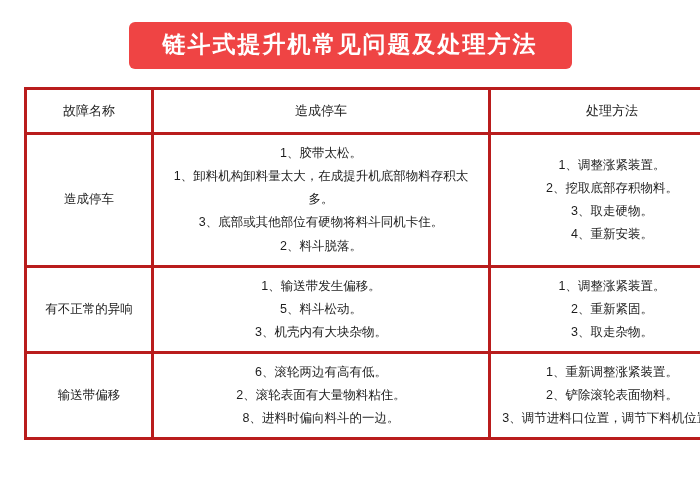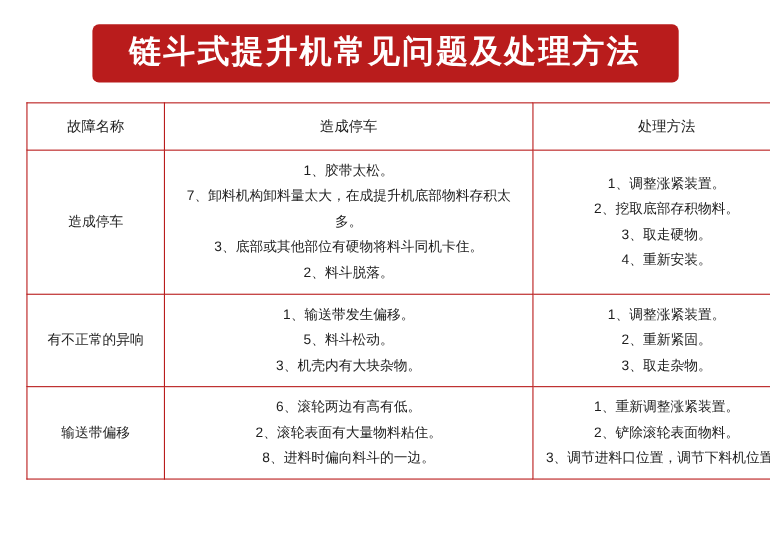--- a/index.html
+++ b/index.html
@@ -21,43 +21,43 @@
     background: #ffffff;
   }
   .title-wrap {
     display: flex;
     align-items: center;
     justify-content: center;
     padding-top: 22px;
     padding-bottom: 18px;
   }
   .title-banner {
-    background: #b91c1c;
+    background: #ef4444;
     border-radius: 6px;
     color: #ffffff;
-    font-size: 29px;
+    font-size: 23px;
     font-weight: bold;
     letter-spacing: 2px;
     padding: 11px 34px 13px 34px;
     line-height: 1;
     white-space: nowrap;
     text-align: right;
   }
   .table-wrap {
     padding: 0 24px;
     box-sizing: border-box;
   }
   table.matrix {
     border-collapse: collapse;
     width: 652px;
     table-layout: fixed;
     background: #ffffff;
   }
   table.matrix td, table.matrix th {
-    border: 1px solid #b91c1c;
+    border: 3px solid #b91c1c;
     color: #1d1d1d;
     font-size: 12.5px;
     line-height: 1.85;
     padding: 7px 8px;
     text-align: center;
     vertical-align: middle;
     font-weight: normal;
   }
   table.matrix th {
     font-size: 13px;
@@ -91,21 +91,21 @@
           <th class="col-b">造成停车</th>
           <th class="col-c">处理方法</th>
         </tr>
       </thead>
       <tbody>
 
         <tr>
           <td class="col-a fault-name">造成停车</td>
           <td class="col-b cell-lines">
             <p>1、胶带太松。</p>
-            <p>7、卸料机构卸料量太大，在成提升机底部物料存积太多。</p>
+            <p>1、卸料机构卸料量太大，在成提升机底部物料存积太多。</p>
             <p>3、底部或其他部位有硬物将料斗同机卡住。</p>
             <p>2、料斗脱落。</p>
           </td>
           <td class="col-c cell-lines">
             <p>1、调整涨紧装置。</p>
             <p>2、挖取底部存积物料。</p>
             <p>3、取走硬物。</p>
             <p>4、重新安装。</p>
           </td>
         </tr>

